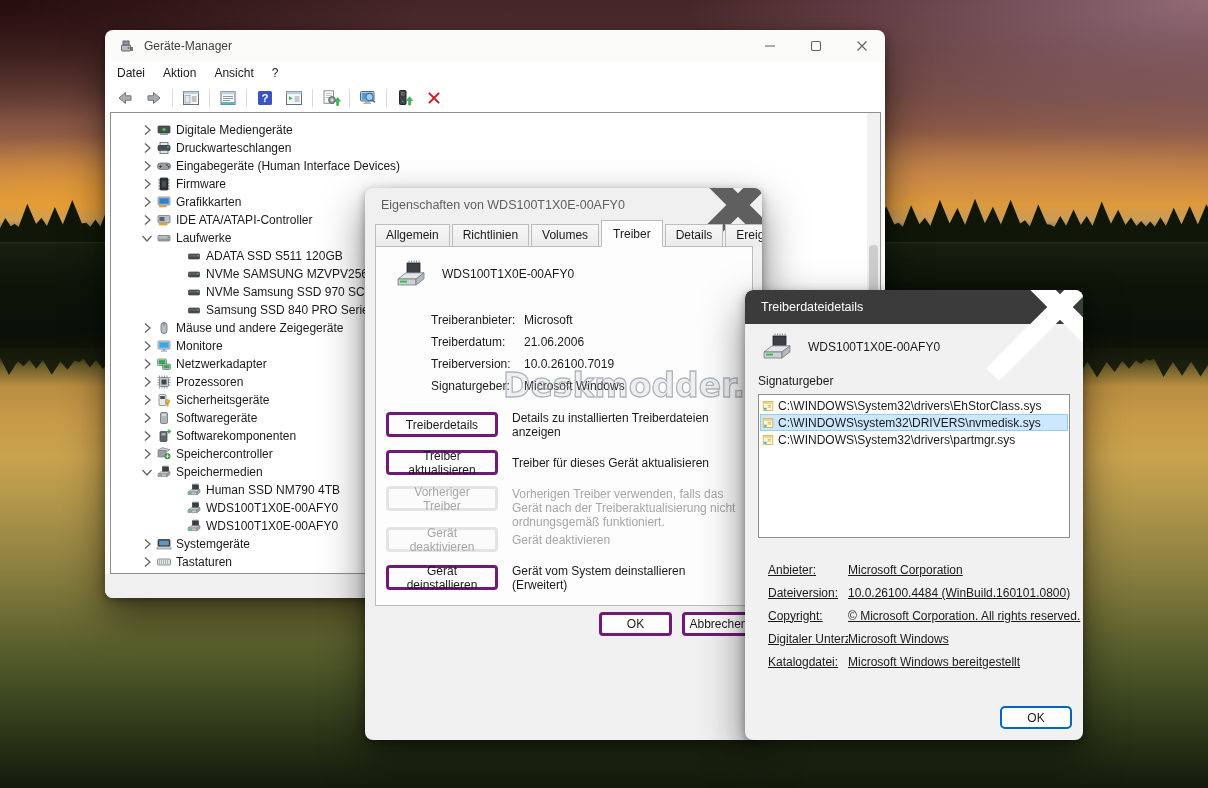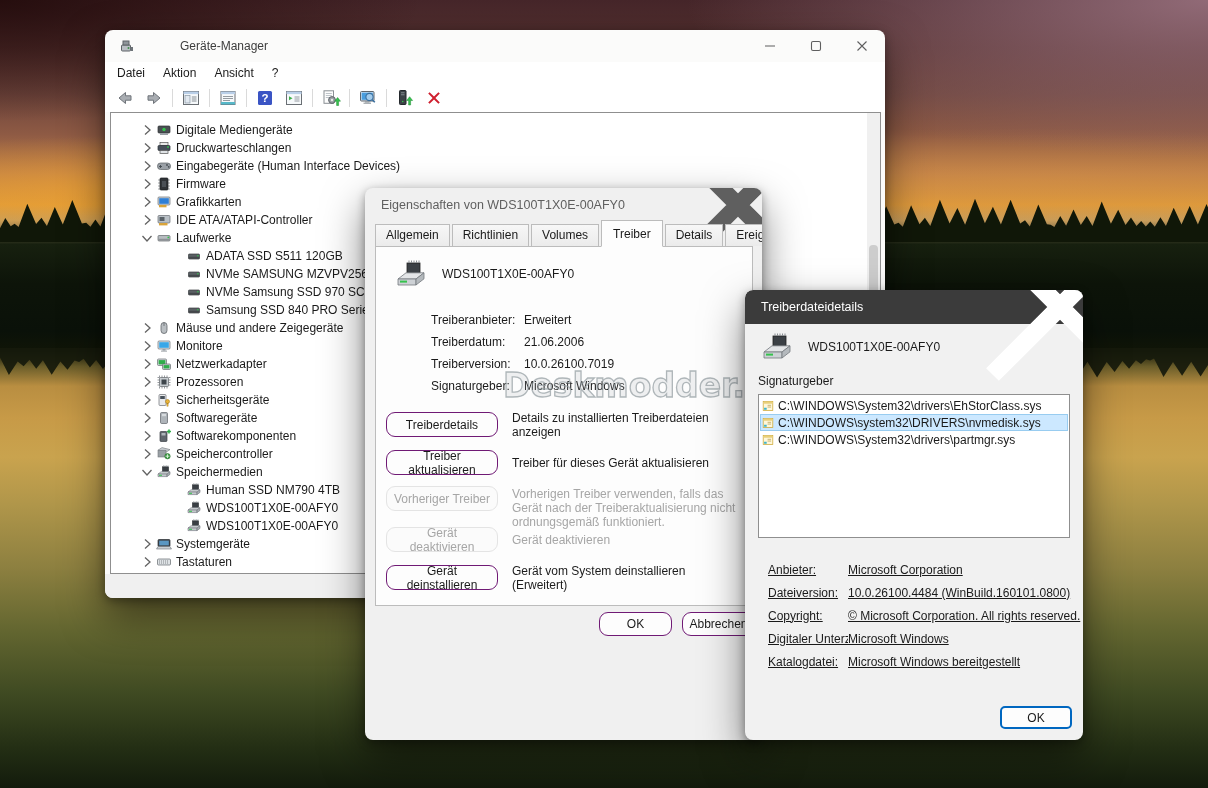--- a/index.html
+++ b/index.html
@@ -27,21 +27,21 @@
 
   
   .win{position:absolute;border-radius:8px;
        box-shadow:0 18px 42px rgba(0,0,0,.5),0 3px 10px rgba(0,0,0,.35);}
   .icon{display:inline-flex;align-items:center;justify-content:center;flex:none;}
   .icon svg{display:block;}
   button{font-family:inherit;cursor:default;}
 
   
   #main-win{left:105px;top:30px;width:780px;height:568px;background:#fbfbfa;overflow:hidden;z-index:10;}
-  .titlebar{height:32px;display:flex;align-items:center;padding:0 0 0 14px;gap:36px;}
+  .titlebar{height:32px;display:flex;align-items:center;padding:0 0 0 14px;}
   .titlebar .ttext{font-size:12px;color:#3d3d3d;margin-left:9px;}
   .controls{margin-left:auto;display:flex;height:100%;}
   .ctl{width:46px;display:flex;align-items:center;justify-content:center;background:none;border:none;padding:0;}
   .menubar{display:flex;align-items:center;height:22px;padding:0 3px;background:#fff;}
   .menu-item{font-size:12px;color:#1a1a1a;padding:2px 9px;background:none;border:none;}
   .toolbar{display:flex;align-items:center;height:28px;padding:0 9px;background:#fff;gap:7px;}
   .tb{width:22px;height:22px;display:flex;align-items:center;justify-content:center;background:none;border:none;padding:0;}
   .tsep{width:1px;height:18px;background:#dadada;}
   .treearea{position:absolute;left:5px;right:4px;top:82px;bottom:24px;background:#fff;border:1px solid #8f8f8f;overflow:hidden;}
   .tree{position:absolute;left:0;top:8px;right:13px;}
@@ -63,21 +63,21 @@
   .tab.active{background:#fdfdfd;padding:6px 11px 5px;z-index:4;border-bottom:1px solid #fdfdfd;margin-bottom:-1px;}
   .page{position:absolute;left:10px;right:9px;top:58px;height:358px;background:#fdfdfd;border:1px solid #bcbcbc;}
   .devrow{position:absolute;display:flex;align-items:center;gap:14px;font-size:12px;color:#1a1a1a;}
   #props .devrow{left:18px;top:12px;}
   .pfields{position:absolute;left:55px;top:62px;}
   .pfield{display:flex;height:22px;align-items:center;font-size:12px;color:#1a1a1a;}
   .pfield .fl{width:93px;}
   .actions{position:absolute;left:10px;top:163px;right:10px;}
   .action-row{display:flex;gap:14px;align-items:center;margin-bottom:11px;}
   .action-row:nth-child(3){align-items:flex-start;margin-bottom:-2px;}
-  .btn{font-size:12px;background:#fdfdfd;border:1px solid #701a75;border-radius:9px;color:#1b1b1b;
+  .btn{font-size:12px;background:#fdfdfd;border:3px solid #701a75;border-radius:4px;color:#1b1b1b;
        display:flex;align-items:center;justify-content:center;}
   .abtn{width:112px;height:25px;flex:none;}
   .btn.disabled{color:#a6a6a6;border-color:#e4e4e4;background:#fbfbfb;}
   .adesc{font-size:12px;line-height:14px;color:#1b1b1b;padding-top:1px;max-width:238px;}
   .adesc.disabled{color:#a6a6a6;}
   .pfoot-btn{position:absolute;width:73px;height:24px;top:424px;}
   #prop-ok{right:90px;}
   #prop-cancel{right:7px;}
 
   
@@ -701,21 +701,21 @@
             <path d="M4 20h18v6H4z" fill="#cdd1d5" stroke="#74797e" stroke-width="0.8"></path>
             <path d="M22 20l8-6.2v6l-8 6.2z" fill="#b4b9bd" stroke="#74797e" stroke-width="0.8"></path>
             <rect x="6" y="21.6" width="7" height="2" fill="#35c24d"></rect>
           </svg>
         </span>
       <span>WDS100T1X0E-00AFY0</span>
     </div>
     <div class="pfields" id="drv-fields">
         <div class="pfield">
           <span class="fl">Treiberanbieter:</span>
-          <span>Erweitert</span>
+          <span>Microsoft</span>
         </div>
         <div class="pfield">
           <span class="fl">Treiberdatum:</span>
           <span>21.06.2006</span>
         </div>
         <div class="pfield">
           <span class="fl">Treiberversion:</span>
           <span>10.0.26100.7019</span>
         </div>
         <div class="pfield">

